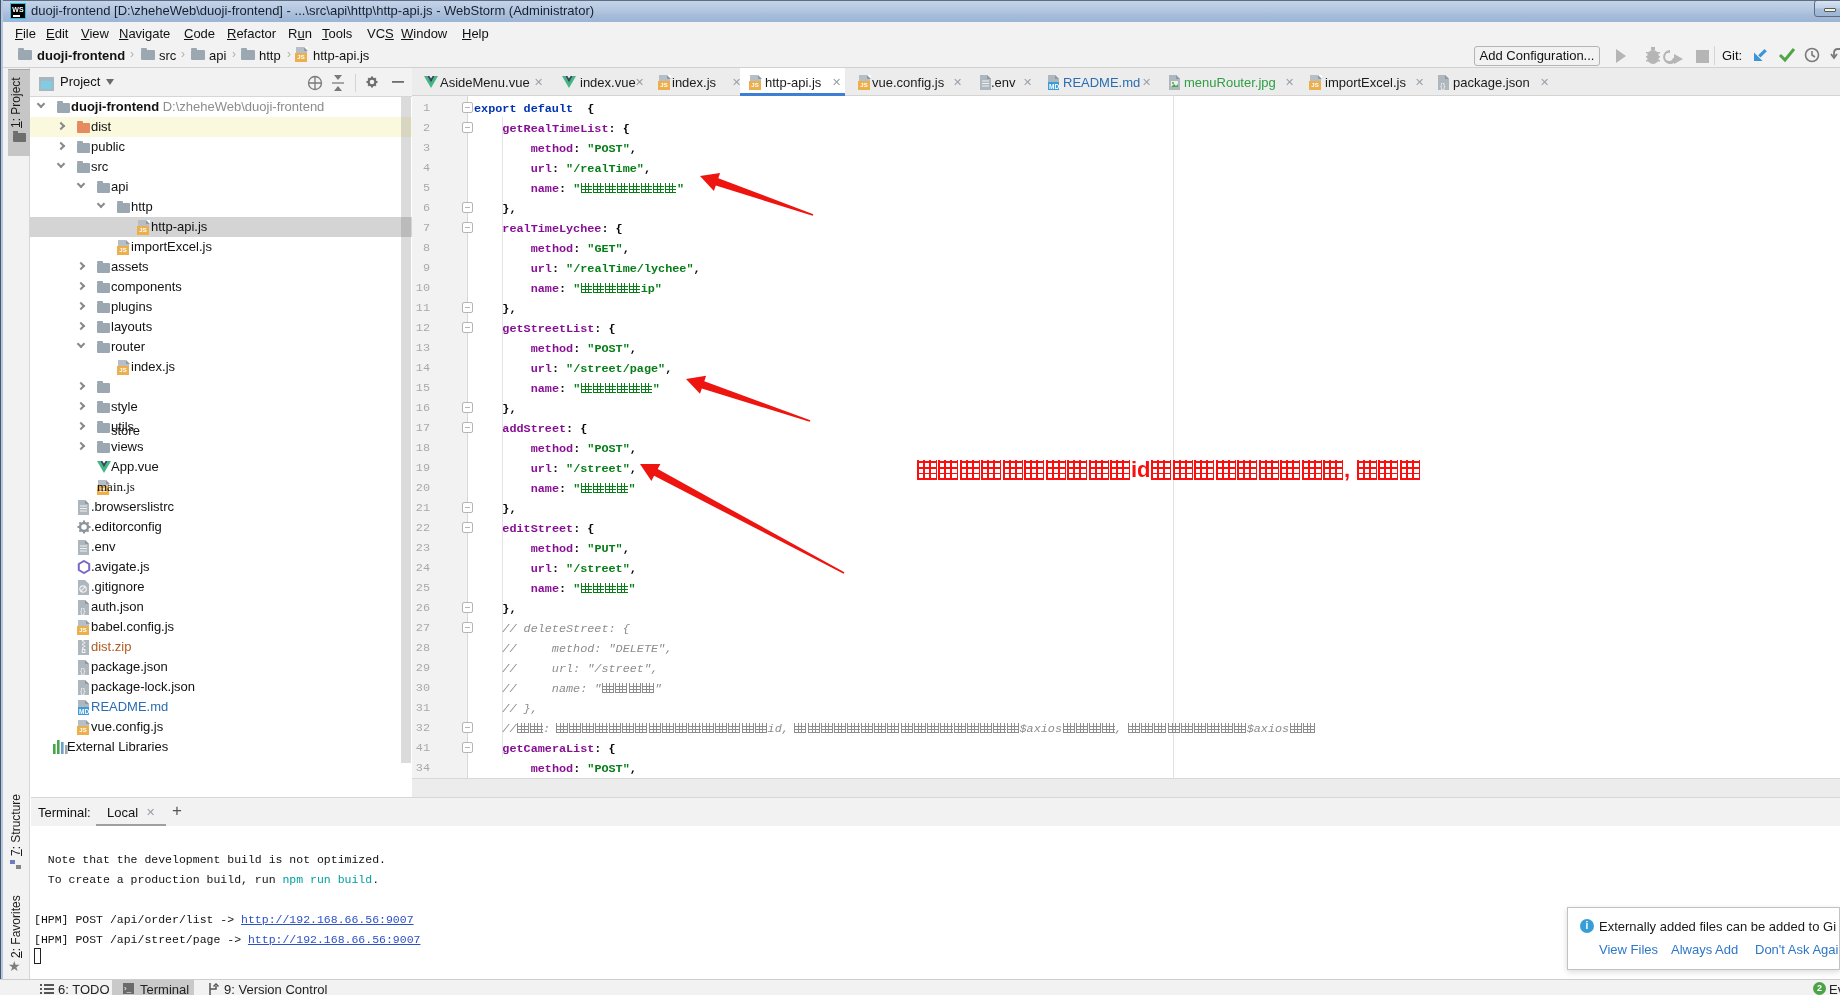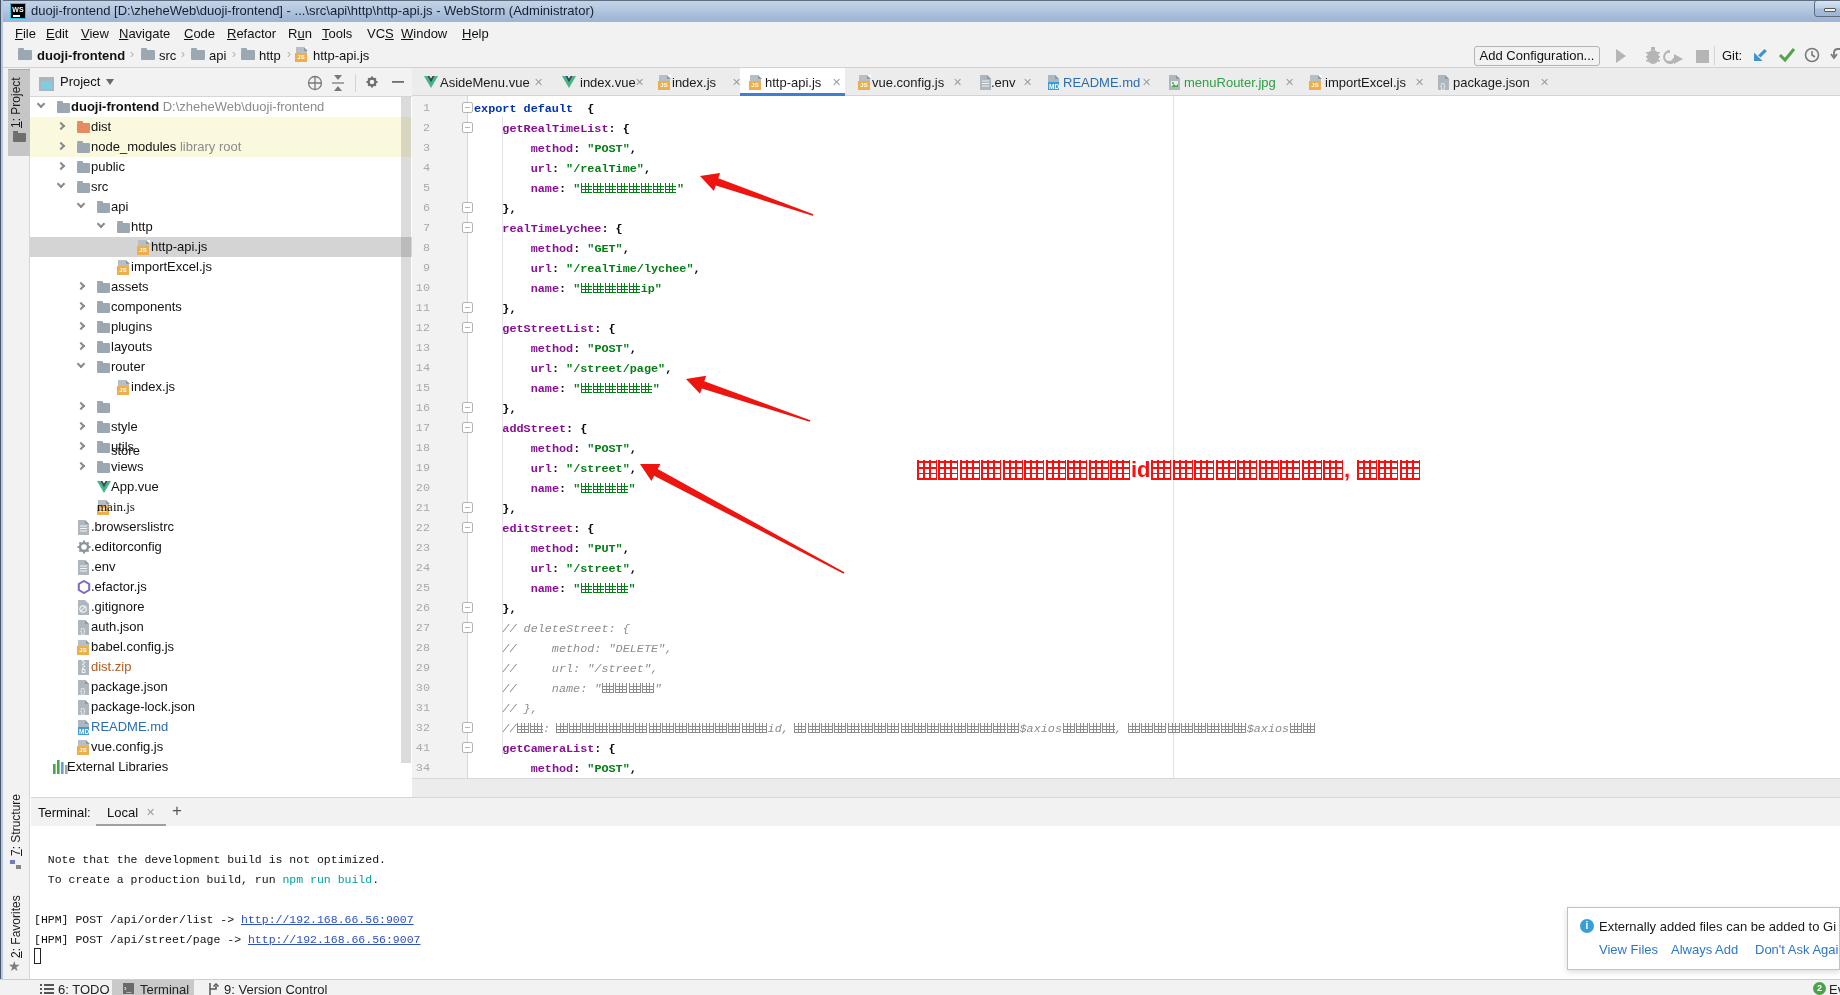--- a/index.html
+++ b/index.html
@@ -232,25 +232,20 @@
     <div class="trow" style="">
       <span class="arr d" style="left:8px;"></span>
       <span class="fold16" style="left:27px;top:6px;"></span>
       <span class="lbl" style="left:41px;font-weight:bold;">duoji-frontend<span class="sub" style="font-weight:normal;"> D:\zheheWeb\duoji-frontend</span></span>
     </div>
     <div class="trow" style="background:#fbf9dd;">
       <span class="arr r" style="left:28px;"></span>
       <span class="fold16 org" style="left:47px;top:6px;"></span>
       <span class="lbl" style="left:61px;">dist</span>
     </div>
-    <div class="trow" style="background:#fbf9dd;">
-      <span class="arr r" style="left:28px;"></span>
-      <span class="fold16" style="left:47px;top:6px;"></span>
-      <span class="lbl" style="left:61px;">node_modules<span class="sub" style="font-weight:normal;"> library root</span></span>
-    </div>
     <div class="trow" style="">
       <span class="arr r" style="left:28px;"></span>
       <span class="fold16" style="left:47px;top:6px;"></span>
       <span class="lbl" style="left:61px;">public</span>
     </div>
     <div class="trow" style="">
       <span class="arr d" style="left:28px;"></span>
       <span class="fold16" style="left:47px;top:6px;"></span>
       <span class="lbl" style="left:61px;">src</span>
     </div>
@@ -370,21 +365,21 @@
         <g stroke="#f2f2f2" stroke-width="1">
           <path d="M3,6 L10,6 M3,8.5 L10,8.5 M3,11 L10,11"></path>
         </g>
       </svg>
       <span class="lbl" style="left:61px;">.env</span>
     </div>
     <div class="trow" style="">
       <svg style="position:absolute;left:47px;top:3px;" width="14" height="14">
         <path d="M7,1 L12.2,4 L12.2,10 L7,13 L1.8,10 L1.8,4 Z" fill="none" stroke="#7b68c8" stroke-width="2"></path>
       </svg>
-      <span class="lbl" style="left:61px;">.efactor.js</span>
+      <span class="lbl" style="left:61px;">.avigate.js</span>
     </div>
     <div class="trow" style="">
       <svg style="position:absolute;left:47px;top:3px;" width="14" height="15">
         <path d="M1,0 L8,0 L12,4 L12,15 L1,15 Z" fill="#aeb7be"></path>
         <circle cx="6" cy="9" r="3.2" fill="none" stroke="#f2f2f2" stroke-width="1.2"></circle>
         <path d="M3.8,11.2 L8.2,6.8" stroke="#f2f2f2" stroke-width="1.2"></path>
       </svg>
       <span class="lbl" style="left:61px;">.gitignore</span>
     </div>
     <div class="trow" style="">

